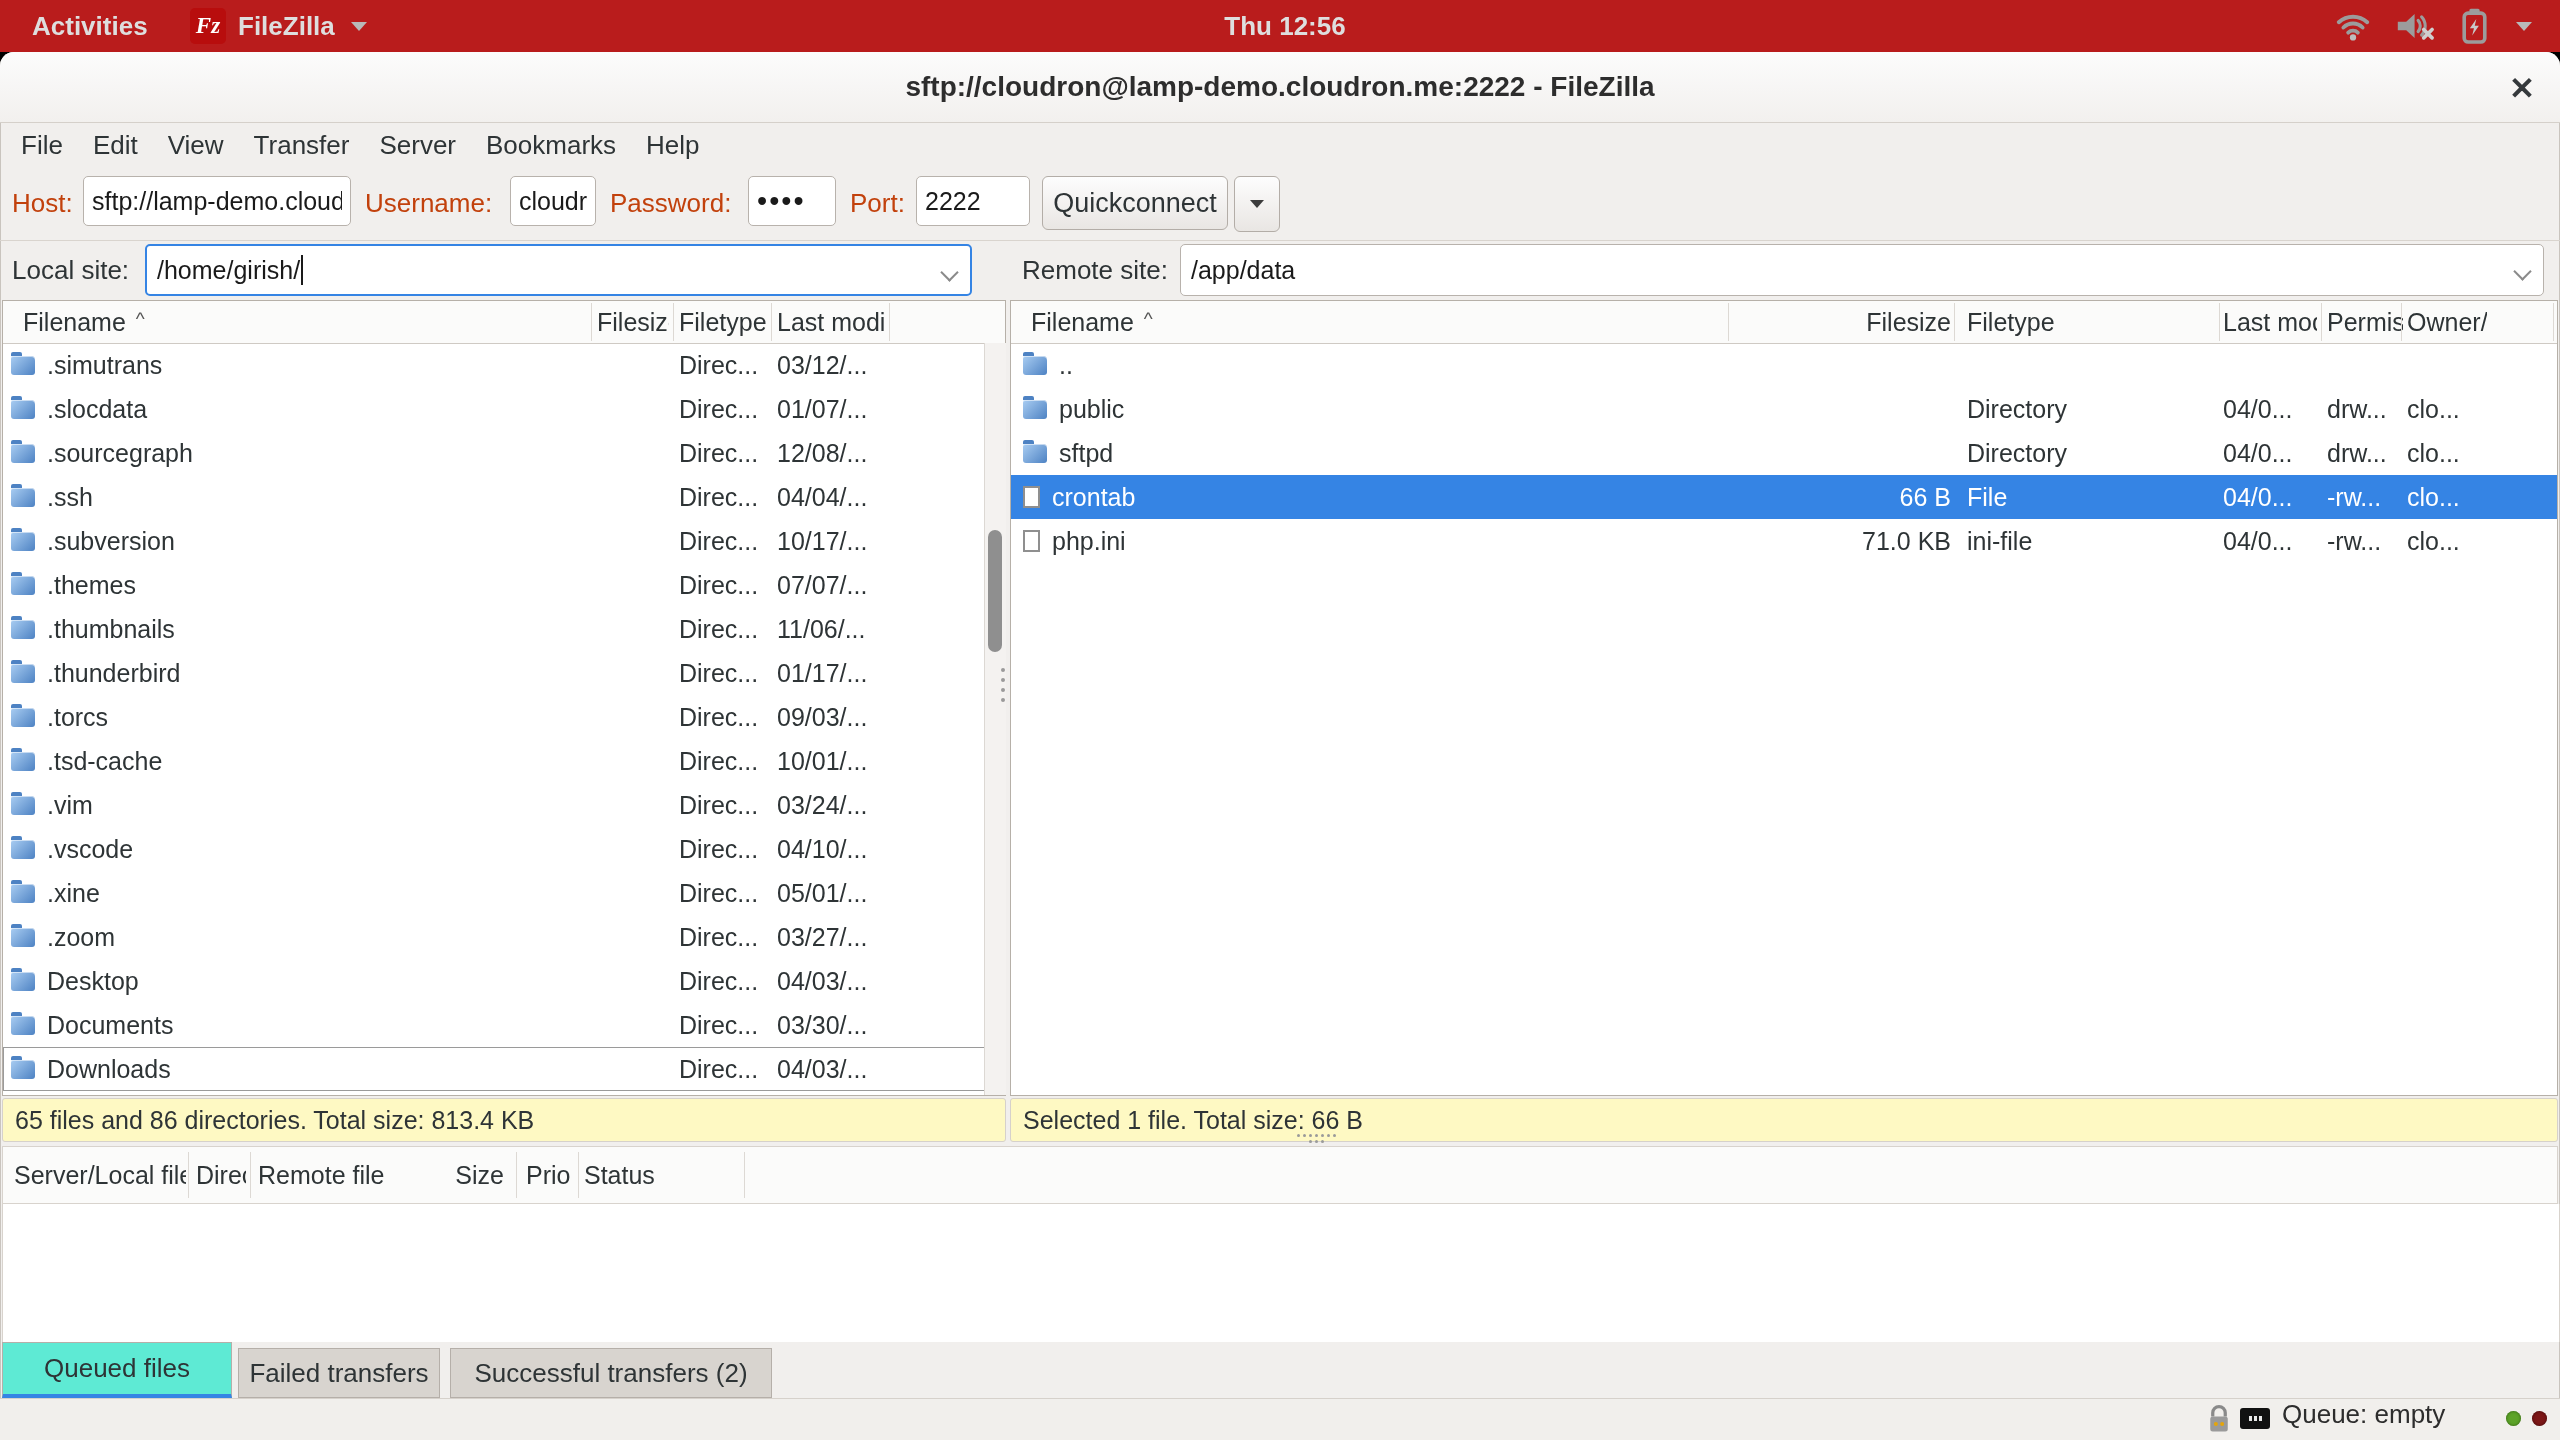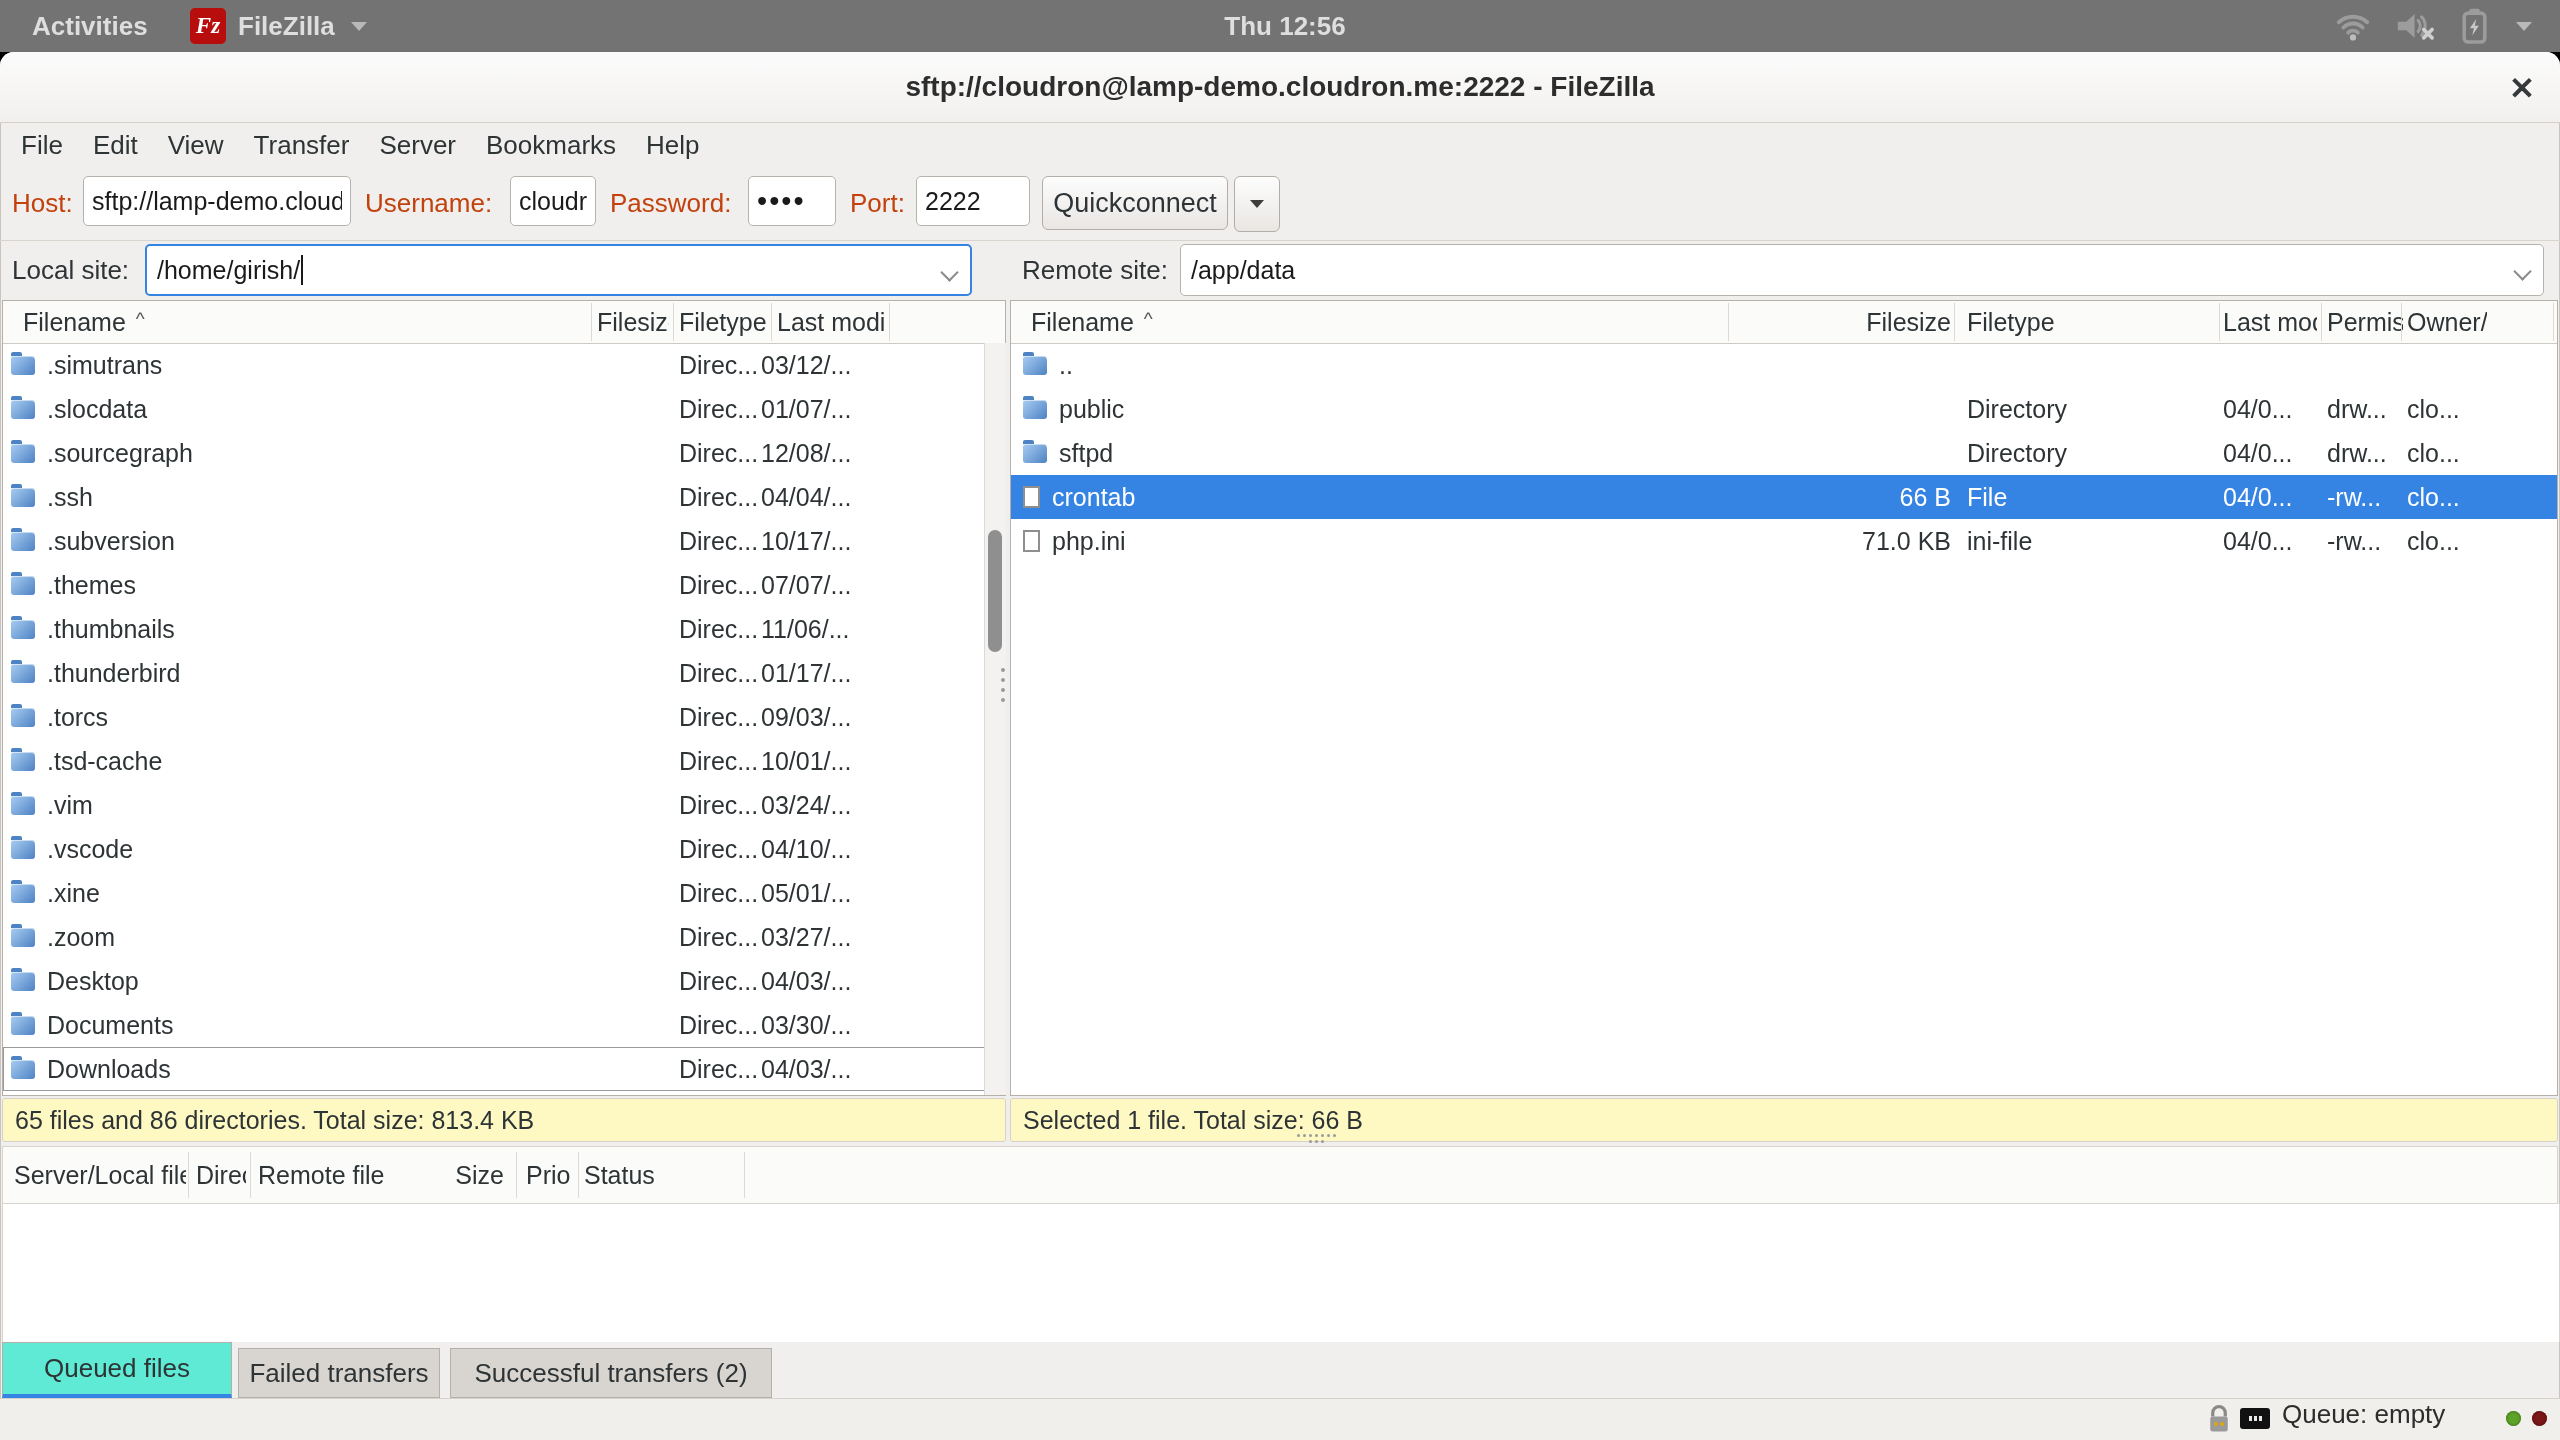--- a/index.html
+++ b/index.html
@@ -1,21 +1,21 @@
 <!DOCTYPE html>
 <html><head>
 <meta charset="utf-8">
 <style>
   html,body{margin:0;padding:0;background:#000;}
   body{width:2560px;height:1440px;position:relative;overflow:hidden;
        font-family:"Liberation Sans","DejaVu Sans",sans-serif;color:#2e3436;}
   .abs{position:absolute;}
 
   
-  .topbar{left:0;top:0;width:2560px;height:52px;background:#737373;color:#e8e8e8;}
+  .topbar{left:0;top:0;width:2560px;height:52px;background:#b91c1c;color:#e8e8e8;}
   .tb-item{position:absolute;top:0;height:52px;display:flex;align-items:center;font-size:26px;font-weight:600;color:#dedede;}
   .activities{left:32px;}
   .appmenu{left:190px;gap:12px;}
   .fzicon{width:36px;height:36px;background:#b80d0d;border-radius:5px;display:flex;align-items:center;justify-content:center;
           color:#fff;font-weight:700;font-style:italic;font-size:23px;font-family:"Liberation Serif",serif;}
   .tb-tri{width:0;height:0;border-left:8px solid transparent;border-right:8px solid transparent;border-top:9px solid #b9b9b9;margin-left:4px;}
   .clock{left:1205px;width:160px;justify-content:center;}
   .tray{right:28px;gap:24px;}
 
   
@@ -68,21 +68,21 @@
 
   .icon-folder{width:24px;height:19px;background:linear-gradient(135deg,#a9cdf2,#4d82c3);border-radius:2px 4px 3px 3px;
                position:relative;display:inline-block;box-shadow:inset 0 1px 0 rgba(255,255,255,.55);}
   .icon-folder::before{content:"";position:absolute;left:0;top:-4px;width:11px;height:4px;background:#4d82c3;border-radius:2px 2px 0 0;}
   .icon-file{width:17px;height:22px;background:#fff;border:2px solid #8f8f8f;box-sizing:border-box;display:inline-block;}
 
   
   .l-name{left:8px;width:580px;gap:12px;padding-left:0;}
   .l-size{left:594px;width:72px;}
   .l-type{left:676px;width:90px;}
-  .l-mod{left:758px;width:110px;}
+  .l-mod{left:774px;width:110px;}
   
   .r-name{left:12px;width:700px;gap:12px;}
   .r-size{left:722px;width:218px;justify-content:flex-end;text-align:right;}
   .r-type{left:956px;width:250px;}
   .r-mod{left:1212px;width:96px;}
   .r-perm{left:1316px;width:80px;}
   .r-own{left:1396px;width:82px;}
   .rowfill{position:absolute;left:0;top:0;height:44px;width:1480px;}
   .frow.selected .rowfill{background:#3584e4;z-index:-1;}
 

